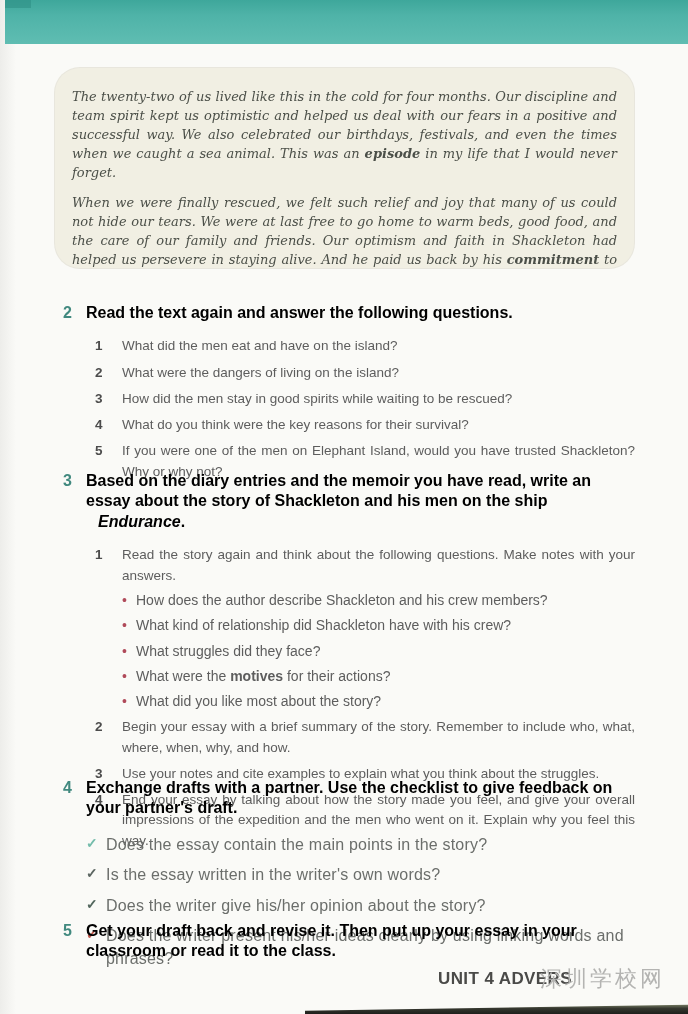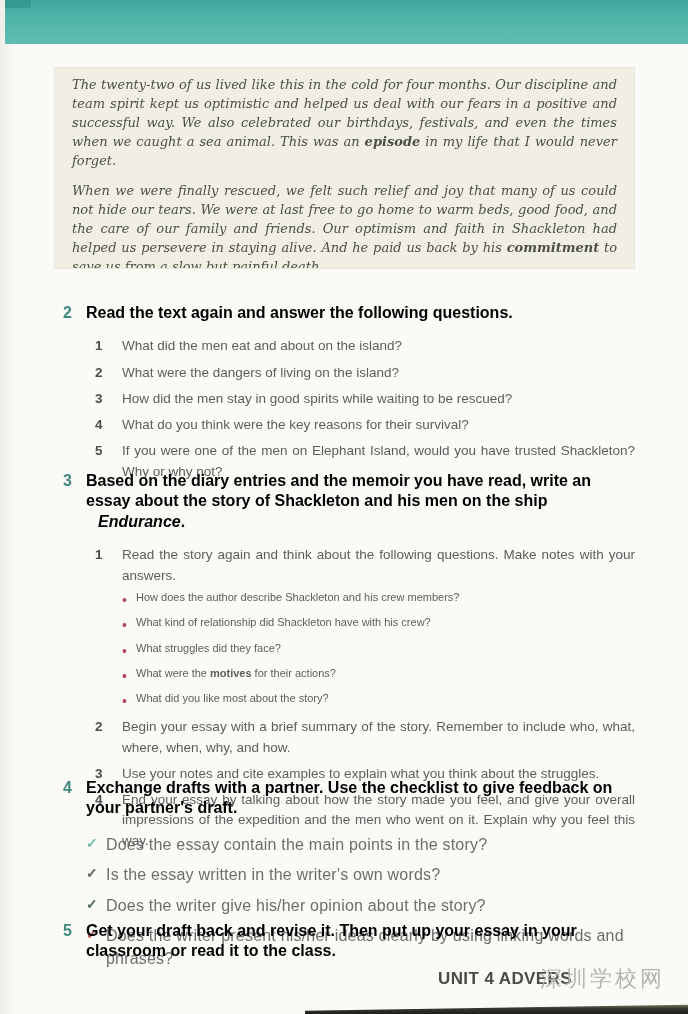--- a/index.html
+++ b/index.html
@@ -21,21 +21,21 @@
     background:linear-gradient(180deg,#3ea79b 0%,#4fb3a8 35%,#5fbdb2 100%);
   }
   .teal-bar .corner {
     position:absolute; left:0; top:0; width:26px; height:8px;
     background:#2f8f85; opacity:.6;
   }
   .memoir-box {
     position:absolute; left:55px; top:68px; width:579px; height:200px;
     background:#f1efe3;
     box-shadow:0 0 0 1px rgba(210,206,188,.45);
-    padding:8px 17px; box-sizing:border-box; overflow:hidden;
+    padding:20px 17px; box-sizing:border-box; overflow:hidden;border-radius:25px;
   }
   .memoir-box p {
     margin:0 0 11px 0;
     font-family:"DejaVu Serif", serif;
     font-style:italic;
     font-size:13px; line-height:1.46;
     color:#4b4f48;
     text-align:justify;
   }
   .exercise { position:absolute; left:63px; width:572px; }
@@ -56,21 +56,21 @@
   .q-text {
     flex:1; color:#5d5d5d; font-size:13.5px; line-height:1.5;
     text-align:justify;
   }
   .bullet-list { margin:4px 0 6px 27px; }
   .bullet-item { display:flex; margin-bottom:5px; }
   .bullet-dot {
     flex:0 0 10px; margin-right:4px;
     font-size:14px; line-height:1.45;
   }
-  .bullet-text { flex:1; color:#5d5d5d; font-size:11px; line-height:1.45; }
+  .bullet-text { flex:1; color:#5d5d5d; font-size:14px; line-height:1.45; }
   .check-list { margin:15px 0 0 23px; }
   .check-item { display:flex; margin-bottom:8px; }
   .check-mark {
     flex:0 0 14px; margin-right:6px;
     font-size:14px; line-height:1.4; font-weight:bold;
   }
   .check-text { flex:1; color:#6b6e6b; font-size:16px; line-height:1.4; letter-spacing:.2px; }
   .footer-unit {
     position:absolute; top:969px; left:438px;
     color:#4a4a48; font-weight:bold; font-size:17px; letter-spacing:.4px;
@@ -102,21 +102,21 @@
 </div>
 
 <div class="exercise" style="top:303px;">
   <div class="ex-head">
     <div class="ex-num">2</div>
     <div class="ex-title">Read the text again and answer the following questions.</div>
   </div>
   <div class="q-list">
     <div class="q-item">
       <div class="q-num">1</div>
-      <div class="q-text">What did the men eat and about on the island?</div>
+      <div class="q-text">What did the men eat and have on the island?</div>
     </div>
     <div class="q-item">
       <div class="q-num">2</div>
       <div class="q-text">What were the dangers of living on the island?</div>
     </div>
     <div class="q-item">
       <div class="q-num">3</div>
       <div class="q-text">How did the men stay in good spirits while waiting to be rescued?</div>
     </div>
     <div class="q-item">

